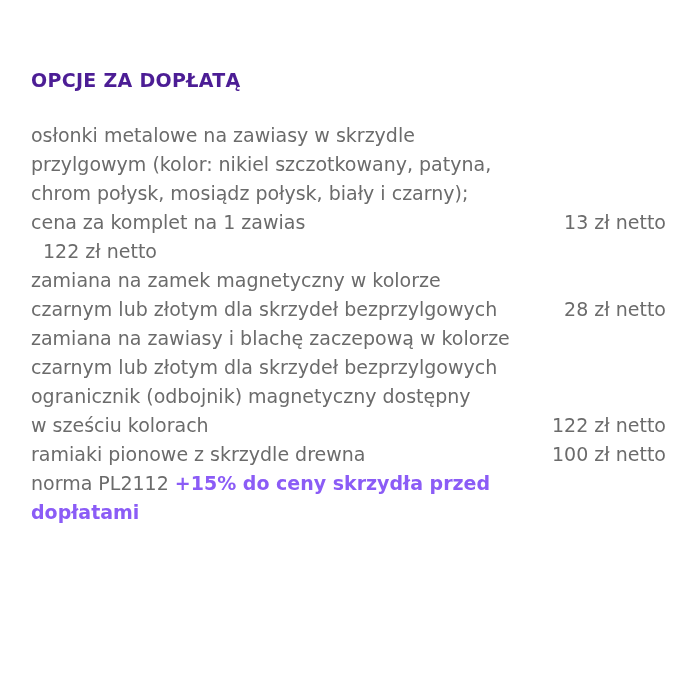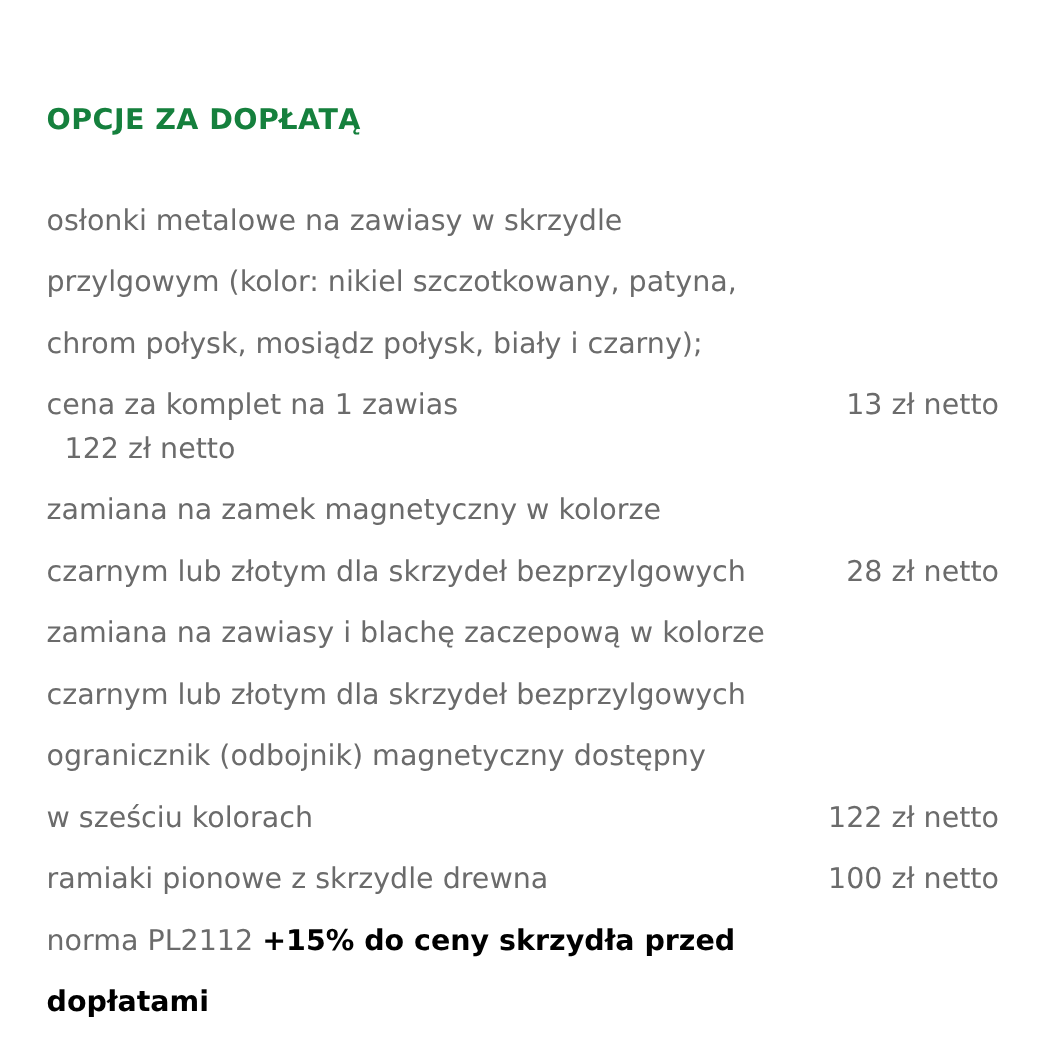--- a/index.html
+++ b/index.html
@@ -16,41 +16,40 @@
     background: #ffffff;
     font-family: "DejaVu Sans", "Liberation Sans", sans-serif;
     overflow: hidden;
   }
   .page-title {
     margin: 0 0 26px 0;
     font-size: 19px;
     line-height: 29px;
     font-weight: 700;
     letter-spacing: 0.3px;
-    color: #15803d;
+    color: #4c1d95;
   }
   .rows {
     display: block;
   }
   .row {
     display: flex;
     justify-content: space-between;
     align-items: baseline;
     font-size: 19px;
     line-height: 29px;
     color: #6b6b6b;
   }
   .desc {
     flex: 1 1 auto;
     white-space: nowrap;
-    margin-top: 12px;
   }
   .desc .bold-part {
     font-weight: 700;
-    color: #000000;
+    color: #8b5cf6;
   }
   .price {
     flex: 0 0 auto;
     white-space: nowrap;
     text-align: left;
     padding-left: 12px;
   }
 </style>
 </head>
 <body>

